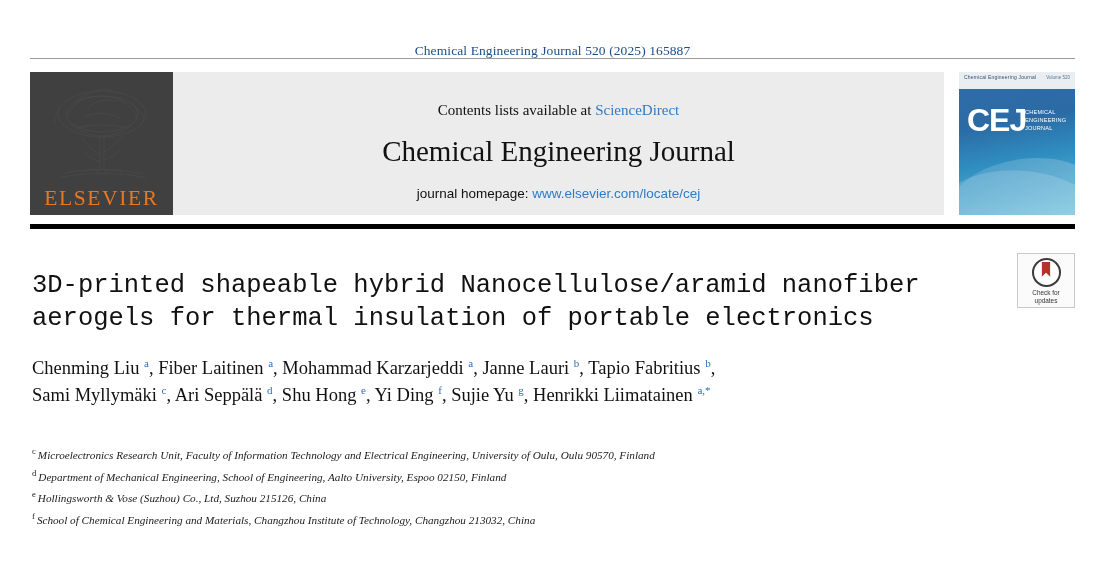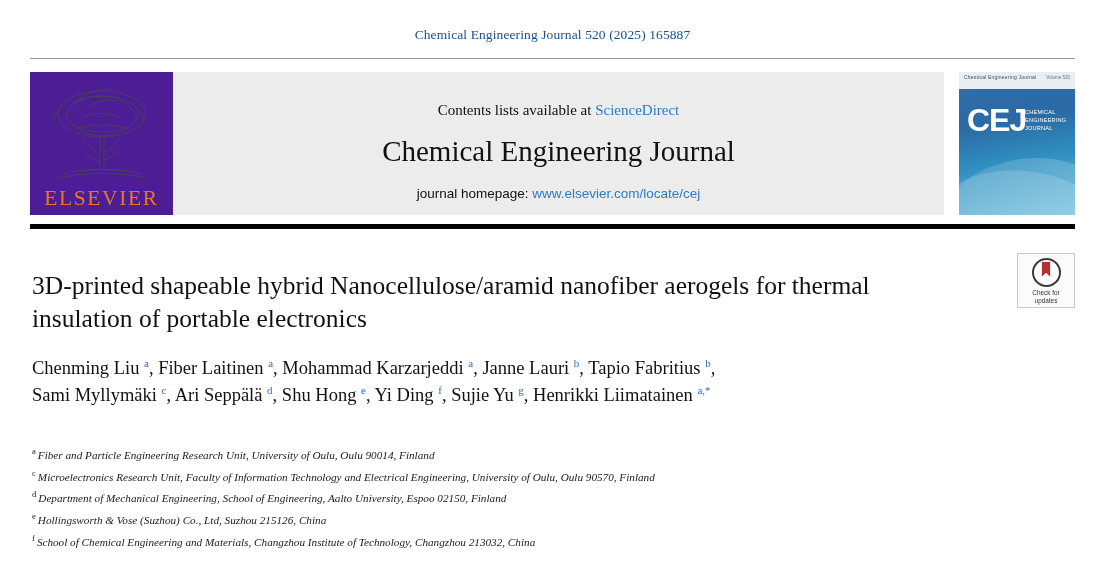--- a/index.html
+++ b/index.html
@@ -15,21 +15,21 @@
     position: relative;
     overflow: hidden;
   }
 
   
   .runhead {
     text-align: center;
     font-family: "Liberation Serif", serif;
     font-size: 13.5px;
     color: #1a4f8a;
-    padding-top: 27px;
+    padding-top: 43px;
     letter-spacing: 0.1px;
   }
 
   .rule-top {
     position: absolute;
     left: 30px;
     right: 30px;
     top: 58px;
     height: 1px;
     background: #9a9a9a;
@@ -41,21 +41,21 @@
     left: 30px;
     top: 72px;
     width: 1045px;
     height: 143px;
     display: flex;
     align-items: stretch;
   }
   .elsevier-logo {
     width: 143px;
     flex: 0 0 143px;
-    background: #4c1d95;
+    background: #404040;
     position: relative;
     display: flex;
     flex-direction: column;
     align-items: center;
     justify-content: flex-end;
     padding-bottom: 4px;
     box-sizing: border-box;
     text-align: center;
   }
   .elsevier-tree {
@@ -233,21 +233,21 @@
   }
 
   
   .article {
     position: absolute;
     left: 32px;
     top: 270px;
     width: 900px;
   }
   .article-title {
-    font-family: Liberation Serif, serif;
+    font-family: Liberation Mono, monospace;
     font-size: 25.5px;
     line-height: 1.28;
     color: #111;
     font-weight: 400;
     margin: 0;
   }
   .authors {
     font-family: "Liberation Serif", serif;
     font-size: 18.5px;
     line-height: 1.45;
@@ -355,19 +355,18 @@
 <div class="article">
   <h1 class="article-title">3D-printed shapeable hybrid Nanocellulose/aramid nanofiber aerogels for thermal insulation of portable electronics</h1>
 
   <div class="authors">
     <div><span id="authors1"><span>Chenming Liu </span><sup>a</sup>, <span>Fiber Laitinen </span><sup>a</sup>, <span>Mohammad Karzarjeddi </span><sup>a</sup>, <span>Janne Lauri </span><sup>b</sup>, <span>Tapio Fabritius </span><sup>b</sup>,</span></div>
     <div><span id="authors2"><span>Sami Myllymäki </span><sup>c</sup>, <span>Ari Seppälä </span><sup>d</sup>, <span>Shu Hong </span><sup>e</sup>, <span>Yi Ding </span><sup>f</sup>, <span>Sujie Yu </span><sup>g</sup>, <span>Henrikki Liimatainen </span><sup class="star">a,*</sup></span></div>
   </div>
 </div>
 
 <div class="affils">
-  <div class="affil"><span class="lbl">a</span><span>Fiber and Particle Engineering Research Unit, University of Oulu, Oulu 90014, Finland</span></div>
   <div class="affil"><span class="lbl">c</span><span>Microelectronics Research Unit, Faculty of Information Technology and Electrical Engineering, University of Oulu, Oulu 90570, Finland</span></div>
   <div class="affil"><span class="lbl">d</span><span>Department of Mechanical Engineering, School of Engineering, Aalto University, Espoo 02150, Finland</span></div>
   <div class="affil"><span class="lbl">e</span><span>Hollingsworth &amp; Vose (Suzhou) Co., Ltd, Suzhou 215126, China</span></div>
   <div class="affil"><span class="lbl">f</span><span>School of Chemical Engineering and Materials, Changzhou Institute of Technology, Changzhou 213032, China</span></div>
 
 </div>
 
 </body></html>

